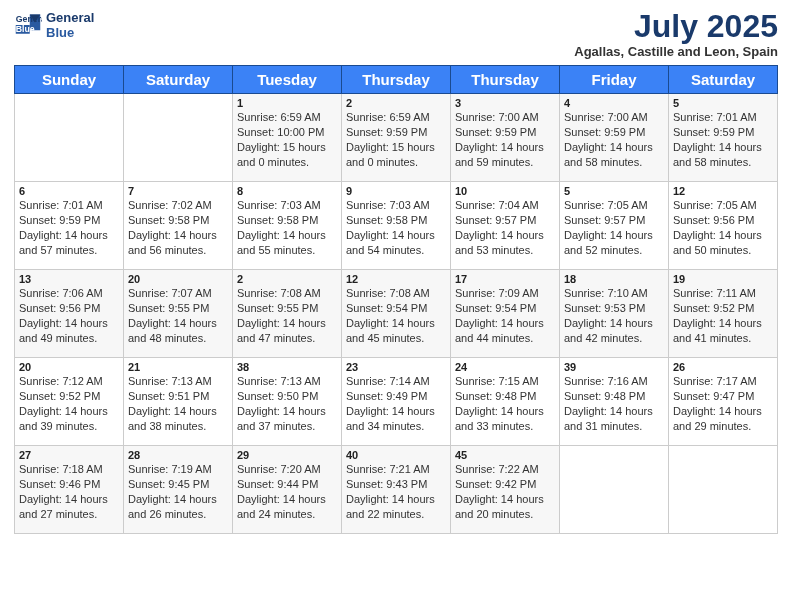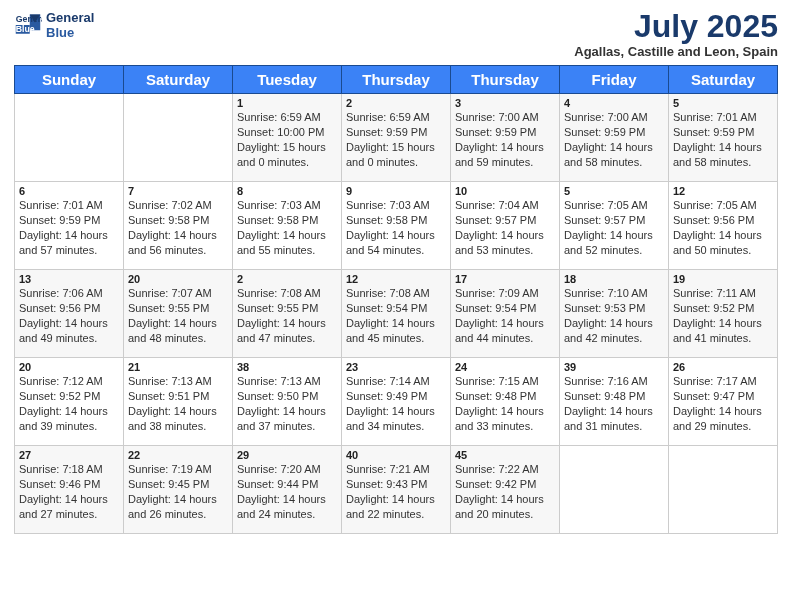--- a/index.html
+++ b/index.html
@@ -240,21 +240,21 @@
             <span class="day-num">26</span>
             <div class="cell-text">Sunrise: 7:17 AM<br>Sunset: 9:47 PM<br>Daylight: 14 hours<br>and 29 minutes.</div>
           </td>
         </tr>
         <tr>
           <td>
             <span class="day-num">27</span>
             <div class="cell-text">Sunrise: 7:18 AM<br>Sunset: 9:46 PM<br>Daylight: 14 hours<br>and 27 minutes.</div>
           </td>
           <td>
-            <span class="day-num">22</span>
+            <span class="day-num">28</span>
             <div class="cell-text">Sunrise: 7:19 AM<br>Sunset: 9:45 PM<br>Daylight: 14 hours<br>and 26 minutes.</div>
           </td>
           <td>
             <span class="day-num">29</span>
             <div class="cell-text">Sunrise: 7:20 AM<br>Sunset: 9:44 PM<br>Daylight: 14 hours<br>and 24 minutes.</div>
           </td>
           <td>
             <span class="day-num">40</span>
             <div class="cell-text">Sunrise: 7:21 AM<br>Sunset: 9:43 PM<br>Daylight: 14 hours<br>and 22 minutes.</div>
           </td>

